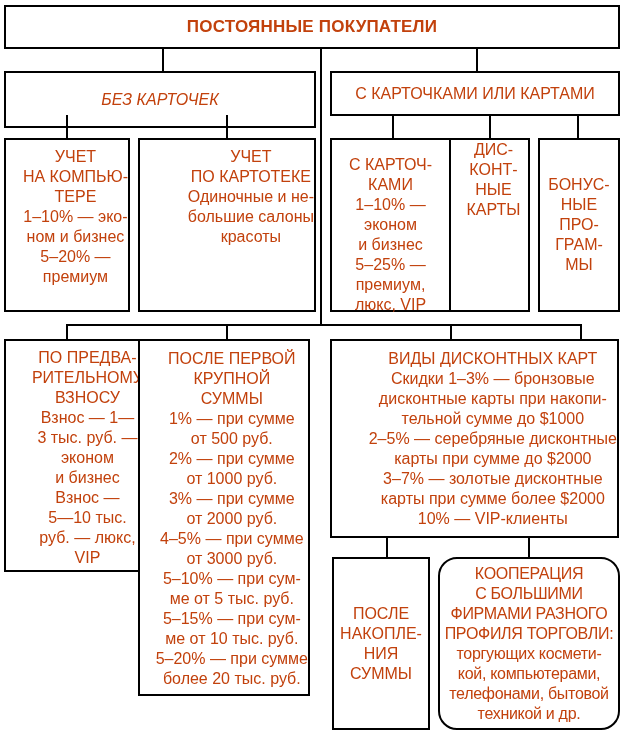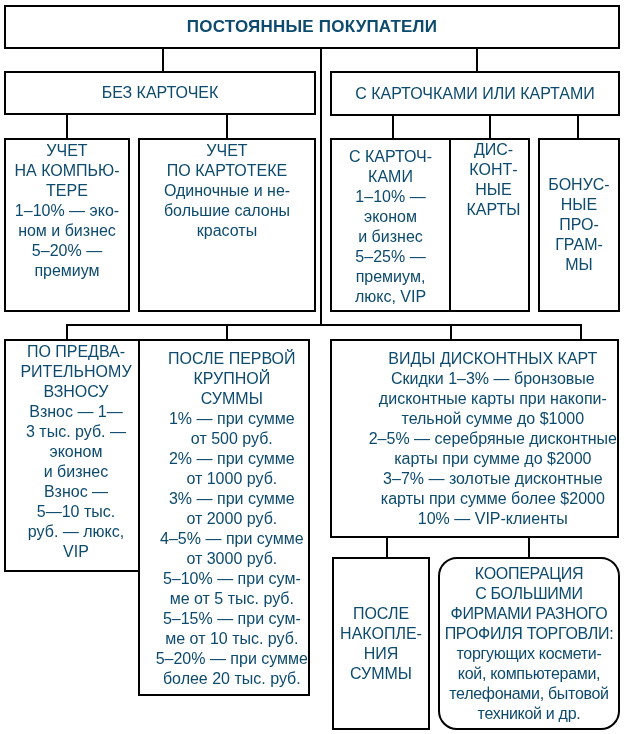--- a/index.html
+++ b/index.html
@@ -2,72 +2,72 @@
 <html><head>
 <meta charset="utf-8">
 <style>
   html, body { margin: 0; padding: 0; background: #ffffff; }
   .stage {
     position: relative;
     width: 624px;
     height: 734px;
     background: #ffffff;
     font-family: "Liberation Sans", sans-serif;
-    color: #0c4a6e;
+    color: #c2410c;
     overflow: hidden;
   }
   .box {
     position: absolute;
     box-sizing: border-box;
     border: 2px solid #000000;
     background: #ffffff;
     display: flex;
     justify-content: center;
     align-items: flex-start;
     text-align: center;
     font-size: 16px;
     line-height: 20px;
     white-space: pre-line;
   }
   .vcenter { align-items: center; }
-  .pt7  { padding-top: 1px; }
+  .pt7  { padding-top: 7px; justify-content: flex-end; }
   .pt8  { padding-top: 8px; justify-content: flex-end; }
   .pt5  { padding-top: 5px; }
   .title-box {
     font-weight: bold;
     font-size: 17px;
     letter-spacing: 0.2px;
   }
   .tight { letter-spacing: -0.3px; border-radius: 19px; }
   .ln { position: absolute; background: #000000; }
   .split { padding: 0; display: flex; align-items: stretch; text-align: center; }
   .cell {
     box-sizing: border-box;
     display: flex;
     justify-content: center;
     white-space: pre-line;
   }
   .cell-left {
     width: 119px;
     border-right: 2px solid #000000;
     align-items: flex-start;
-    padding-top: 7px;
+    padding-top: 15px;
   }
   .cell-right { flex: 1; align-items: flex-start; margin-left: 8px; }
 </style>
 </head>
 <body>
 
 <div class="stage">
 
   <div class="box vcenter title-box" style="left:4px; top:5px; width:616px; height:44px;">
     <span>ПОСТОЯННЫЕ ПОКУПАТЕЛИ</span>
   </div>
 
-  <div class="box vcenter" style="left:4px; top:71px; width:312px; height:44px;">
+  <div class="box vcenter" style="left:4px; top:71px; width:312px; height:57px;font-style:italic;">
     <span>БЕЗ КАРТОЧЕК</span>
   </div>
   <div class="box vcenter" style="left:330px; top:71px; width:290px; height:45px;justify-content:center;">
     <span>С КАРТОЧКАМИ ИЛИ КАРТАМИ</span>
   </div>
 
   <div class="box pt7" style="left:4px; top:138px; width:126px; height:174px;">
     <span>УЧЕТ
 НА КОМПЬЮ-
 ТЕРЕ

